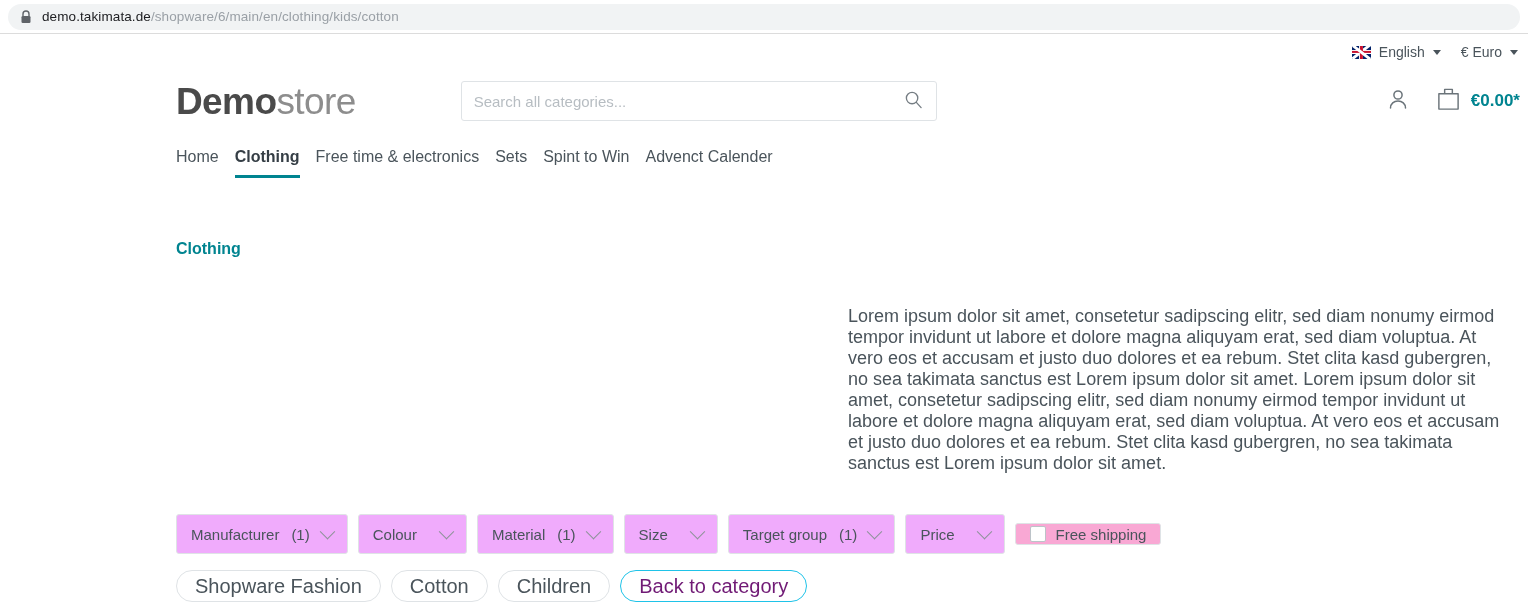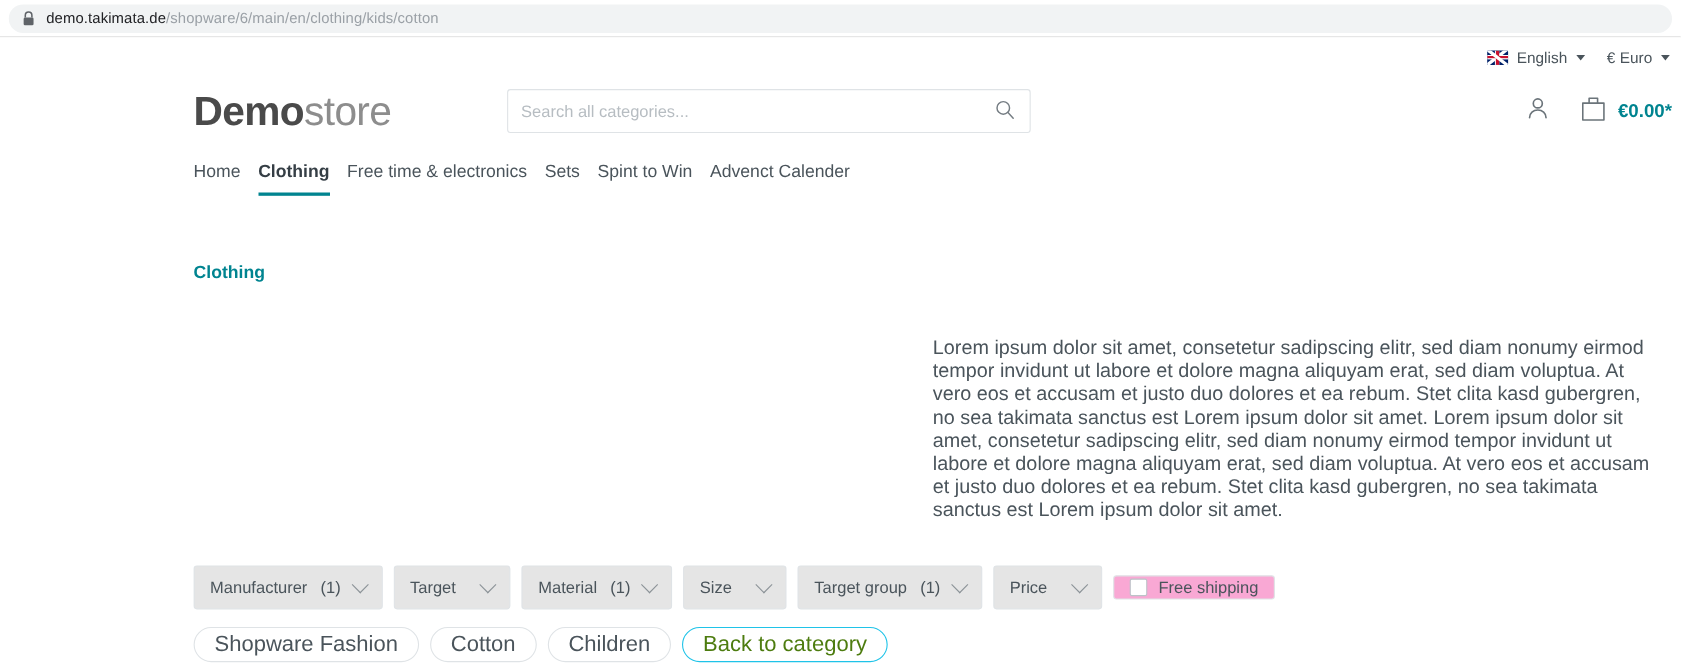--- a/index.html
+++ b/index.html
@@ -206,21 +206,21 @@
     align-items: center;
     gap: 10px;
     padding: 0 0 0 176px;
     margin-top: 22px;
     flex-wrap: nowrap;
   }
   .filter-btn {
     height: 40px;
     border: 1px solid #dfe3e6;
     border-radius: 3px;
-    background: #e5e5e5;
+    background: #f0abfc;
     display: flex;
     align-items: center;
     gap: 12px;
     padding: 0 14px;
     font-size: 15px;
     color: #4a545b;
     cursor: pointer;
     white-space: nowrap;
     font-family: "Liberation Sans", sans-serif;
   }
@@ -270,21 +270,21 @@
     align-items: center;
     padding: 0 18px;
     font-size: 20px;
     color: #4a545b;
     background: #fff;
     cursor: pointer;
     white-space: nowrap;
   }
   .pill.reset {
     border-color: #1fc3e8;
-    color: #4d7c0f;
+    color: #701a75;
   }
 </style>
 </head>
 <body>
 
 <div class="urlbar">
   <div class="urlpill">
     <span class="lock-icon">
       <svg width="12" height="14" viewBox="0 0 12 14">
         <path d="M3 6V4a3 3 0 0 1 6 0v2" fill="none" stroke="#5f6368" stroke-width="1.4"></path>
@@ -368,21 +368,21 @@
     <div class="cms-text">Lorem ipsum dolor sit amet, consetetur sadipscing elitr, sed diam nonumy eirmod tempor invidunt ut labore et dolore magna aliquyam erat, sed diam voluptua. At vero eos et accusam et justo duo dolores et ea rebum. Stet clita kasd gubergren, no sea takimata sanctus est Lorem ipsum dolor sit amet. Lorem ipsum dolor sit amet, consetetur sadipscing elitr, sed diam nonumy eirmod tempor invidunt ut labore et dolore magna aliquyam erat, sed diam voluptua. At vero eos et accusam et justo duo dolores et ea rebum. Stet clita kasd gubergren, no sea takimata sanctus est Lorem ipsum dolor sit amet.</div>
   </div>
 
   <div class="filters">
     <div class="filter-btn">
       <span>Manufacturer</span>
       <span class="cnt">(1)</span>
       <span class="chev"></span>
     </div>
     <div class="filter-btn">
-      <span>Target</span>
+      <span>Colour</span>
       <span class="cnt"></span>
       <span class="chev"></span>
     </div>
     <div class="filter-btn">
       <span>Material</span>
       <span class="cnt">(1)</span>
       <span class="chev"></span>
     </div>
     <div class="filter-btn">
       <span>Size</span>

